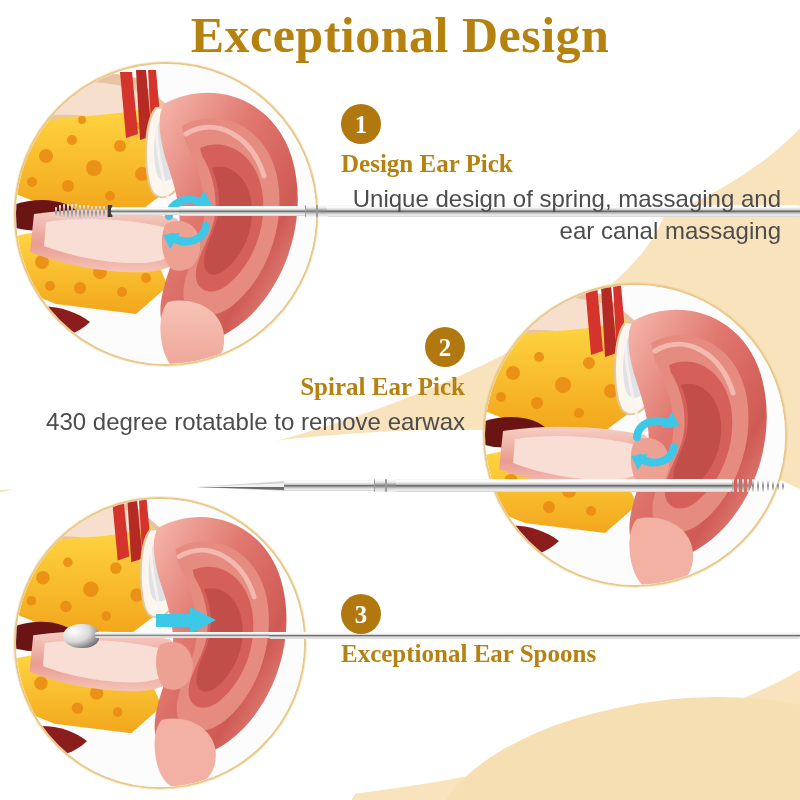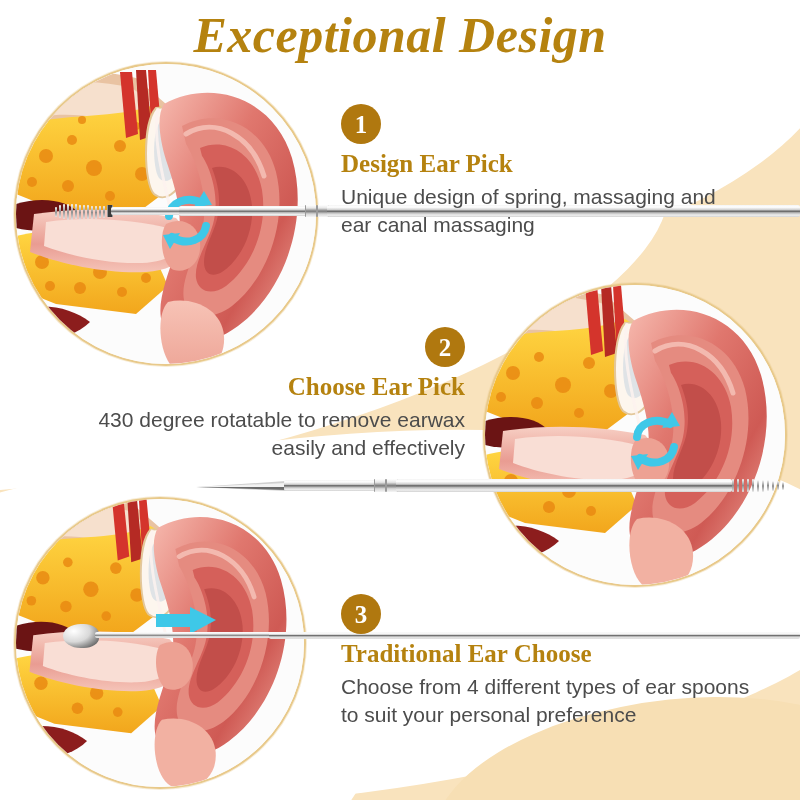--- a/index.html
+++ b/index.html
@@ -60,21 +60,20 @@
   
   .title{
     position:absolute;left:0;right:0;top:6px;
     text-align:center;
     font-family:"Liberation Serif", serif;
     font-weight:bold;
     font-size:50px;
     letter-spacing:0.5px;
     color:#b5820f;
     z-index:40;
-    font-style:italic;
   }
 
   
   .ear-circle{
     position:absolute;border-radius:50%;
     overflow:hidden;
     border:2px solid #e8c98a;
     background:#fdfdfd;
     box-shadow:0 0 0 1px rgba(232,201,138,.35);
     z-index:20;
@@ -94,23 +93,24 @@
   }
   .f-head{
     font-family:"Liberation Serif", serif;
     font-weight:bold;font-size:25px;
     color:#b5820f;
     margin-top:6px;
     white-space:nowrap;
   }
   .f-body{
     font-family:"Liberation Sans", sans-serif;
-    font-size:21px;color:#4c4c4c;
+    font-size:24px;color:#4c4c4c;
     line-height:1.35;
     margin-top:5px;
+    text-align:right;
   }
   .f-right{text-align:right;}
   .f-right .badge{margin-left:auto;}
 
   
   .tool{position:absolute;z-index:30;}
   .rod{
     position:absolute;
     background:linear-gradient(to bottom,
        #f4f4f4 0%, #ffffff 18%, #cfcfcf 40%, #5e5e5e 52%,
@@ -377,24 +377,23 @@
       <i style="left:30px; height:12px; top:1px;"></i>
       <i style="left:35px; height:11px; top:1px;"></i>
       <i style="left:40px; height:10px; top:2px;"></i>
       <i style="left:45px; height:9px;  top:2px;"></i>
       <i style="left:50px; height:8px;  top:3px;"></i>
     </div>
   </div>
 
   <div class="feature f-right" style="left:35px;top:327px;width:430px;">
     <div class="badge">2</div>
-    <div class="f-head">Choose Ear Pick</div>
+    <div class="f-head">Spiral Ear Pick</div>
     <div class="f-body">
       <div>430 degree rotatable to remove earwax</div>
-      <div>easily and effectively</div>
     </div>
   </div>
 
   <div class="ear-circle" style="left:14px;top:497px;width:288px;height:288px;">
     <svg class="ear-art" viewBox="0 0 300 300" preserveAspectRatio="xMidYMid slice">
       <defs>
         <linearGradient id="pinna3" x1="0" y1="0" x2="1" y2="1">
           <stop offset="0%" stop-color="#f6b9ae"></stop>
             <stop offset="38%" stop-color="#e0776e"></stop>
           <stop offset="70%" stop-color="#cf5a54"></stop>
@@ -464,20 +463,16 @@
   </svg>
 
   <div class="tool" style="left:63px;top:624px;width:737px;height:24px;">
     <div class="spoon-head" style="left:0px;top:0px;width:36px;height:24px;"></div>
     <div class="rod" style="left:32px;top:8px;width:180px;height:6px;"></div>
     <div class="rod" style="left:206px;top:8px;width:531px;height:7px;"></div>
   </div>
 
   <div class="feature" style="left:341px;top:594px;width:450px;">
     <div class="badge">3</div>
-    <div class="f-head">Traditional Ear Choose</div>
-    <div class="f-body">
-      <div>Choose from 4 different types of ear spoons</div>
-      <div>to suit your personal preference</div>
-    </div>
+    <div class="f-head">Exceptional Ear Spoons</div>
   </div>
 
 </div>
 
 </body></html>

